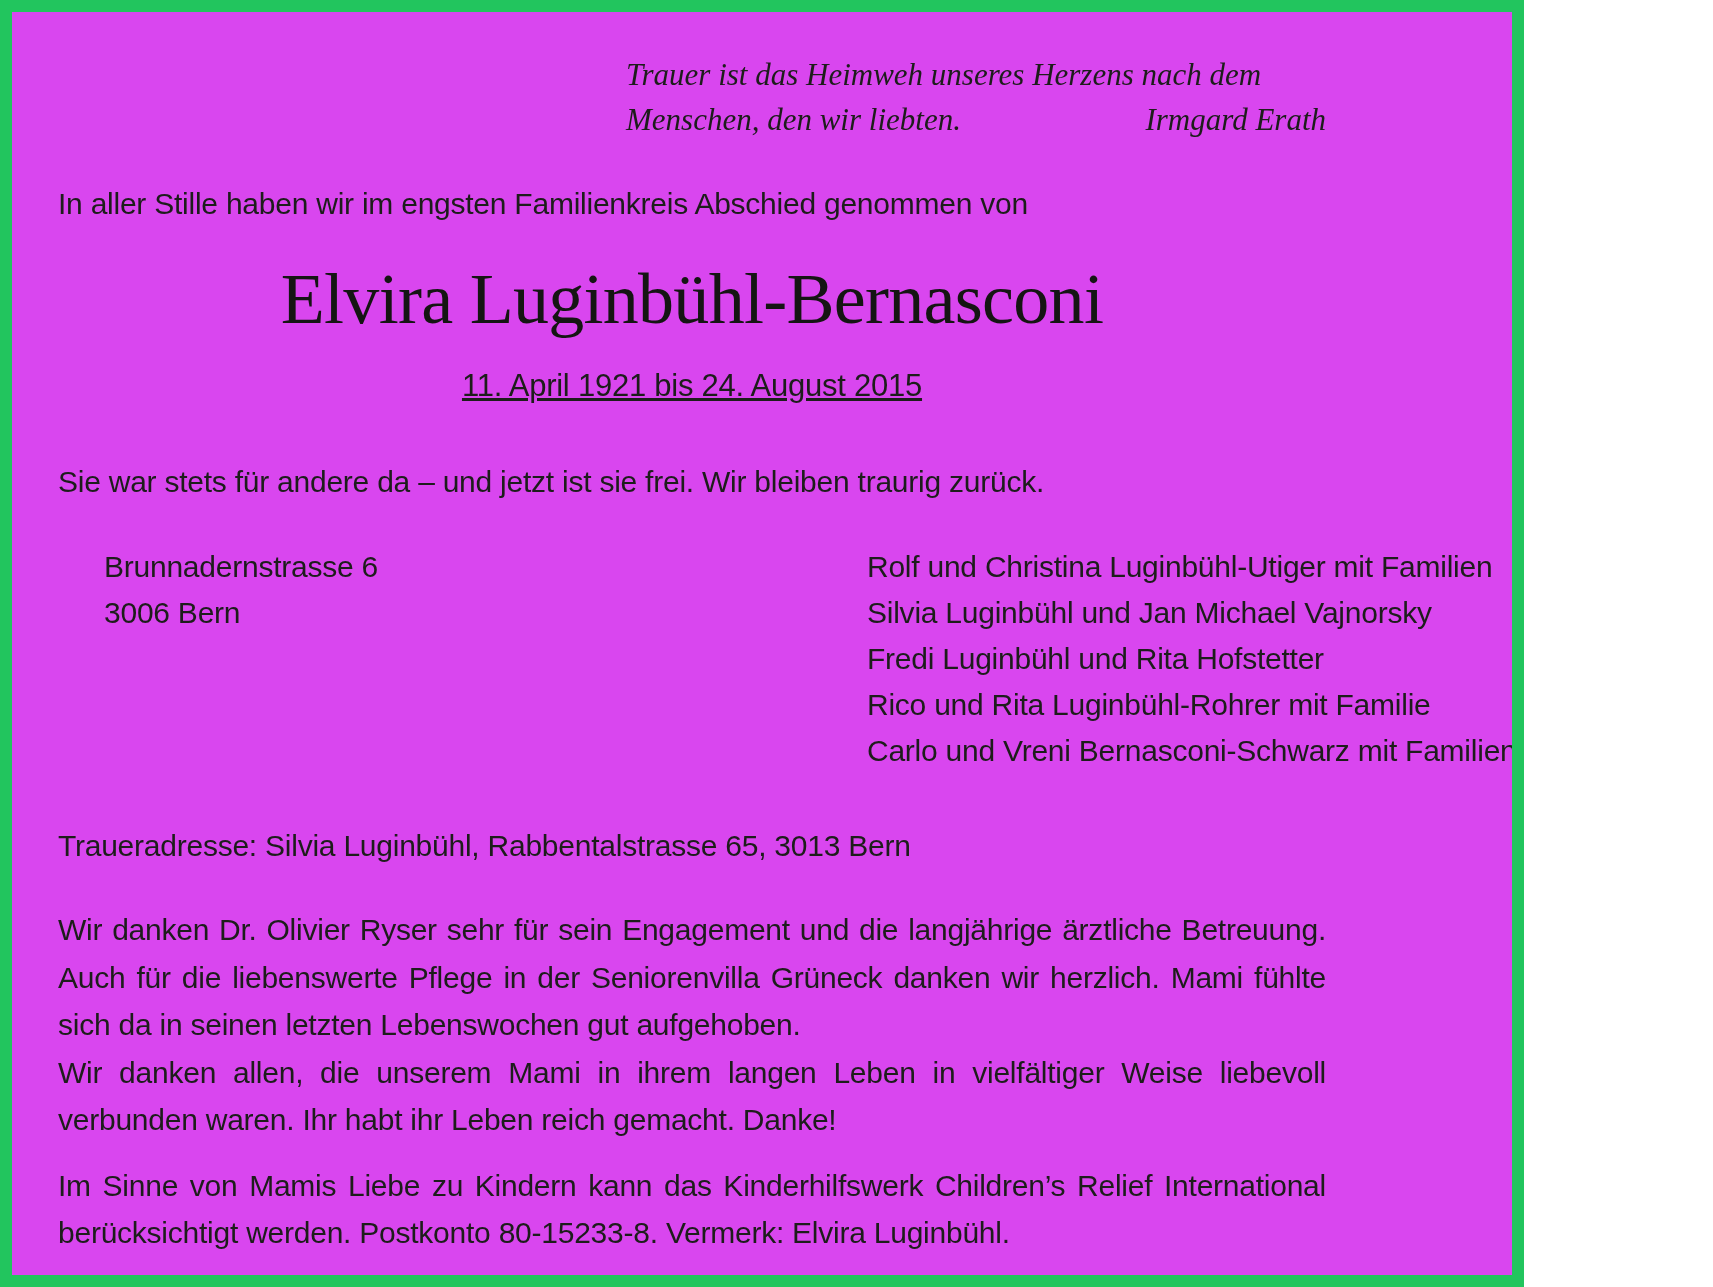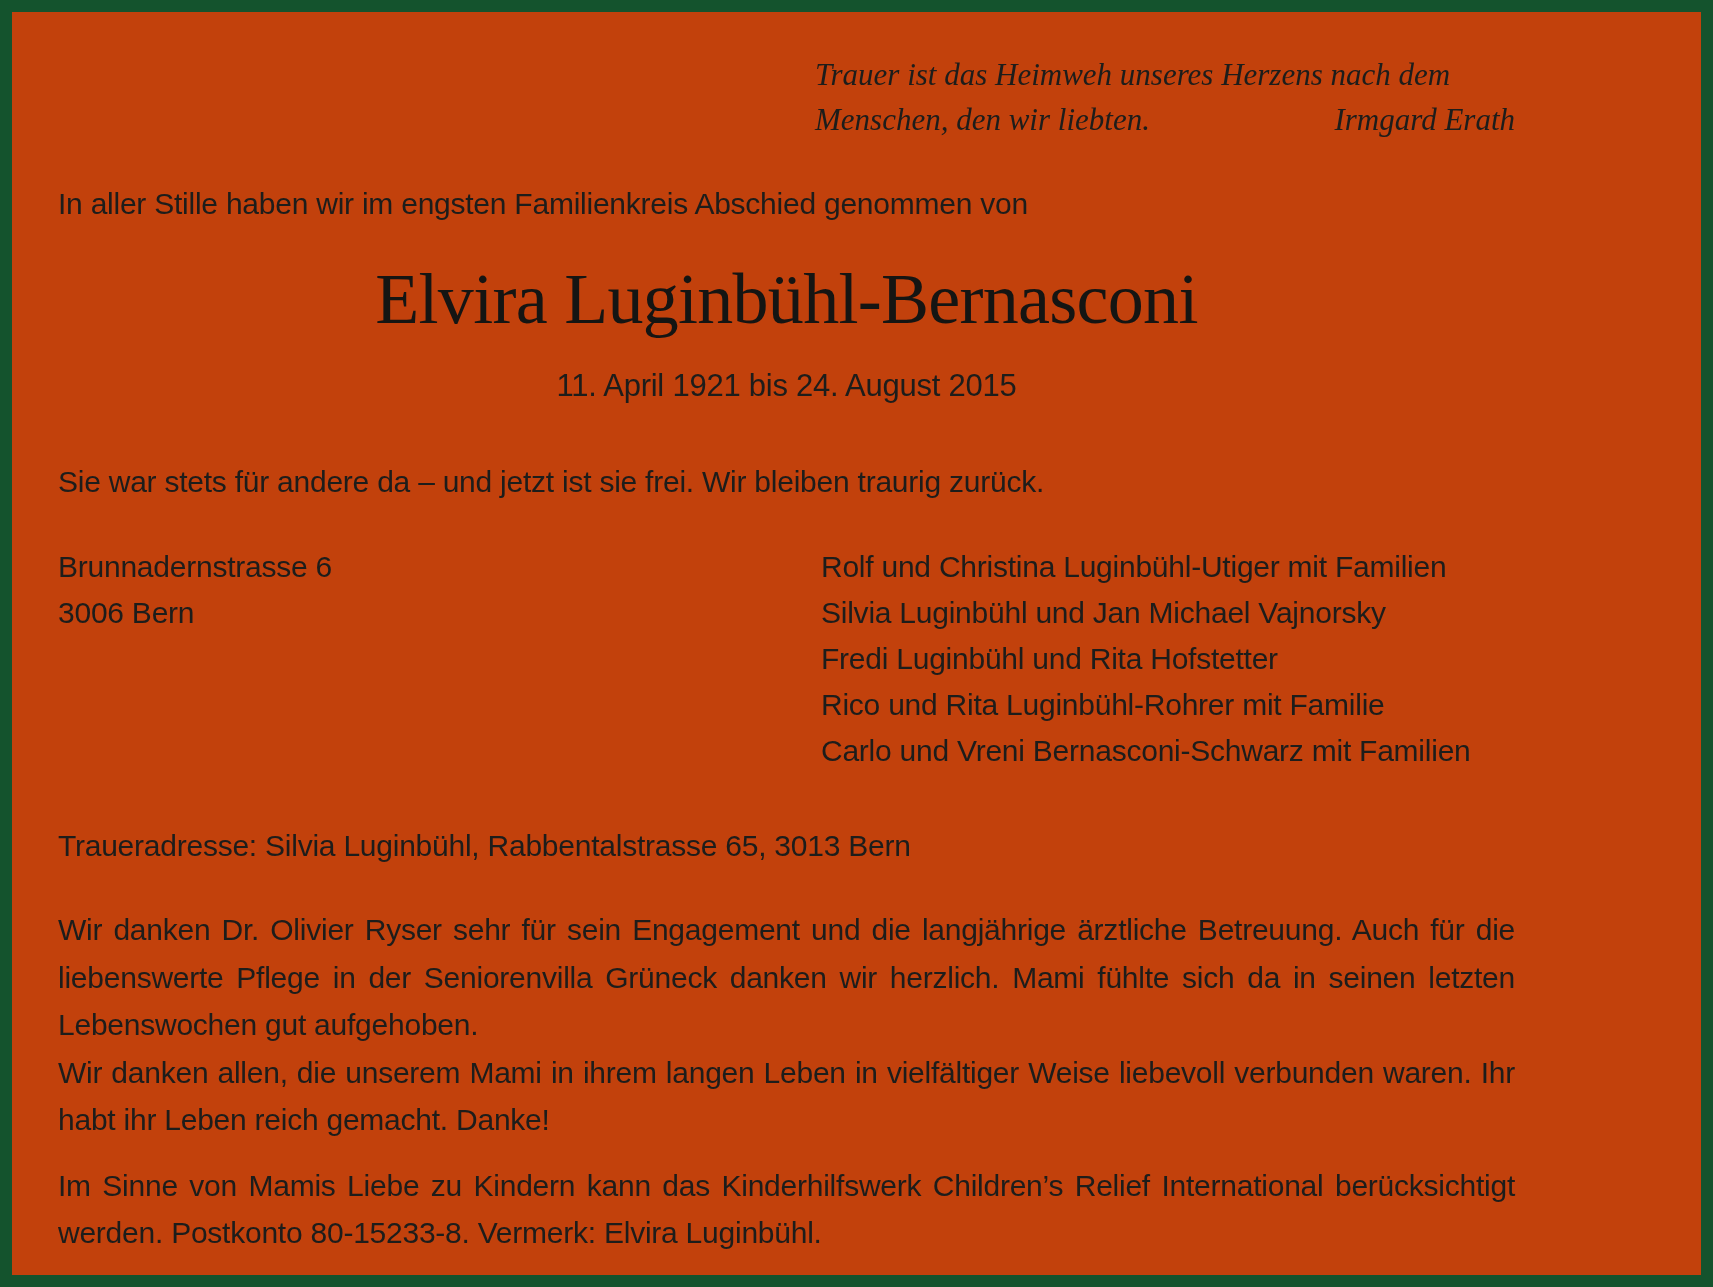--- a/index.html
+++ b/index.html
@@ -2,24 +2,24 @@
 <html lang="de"><head>
 <meta charset="utf-8">
 <style>
   html, body {
     margin: 0;
     padding: 0;
     background: #ffffff;
   }
   .sheet {
     box-sizing: border-box;
-    width: 1713px;
+    width: 1524px;
     height: 1287px;
-    border: 12px solid #14532d;
-    background: #c2410c;
+    border: 12px solid #22c55e;
+    background: #d946ef;
     overflow: hidden;
   }
   .content {
     box-sizing: border-box;
     width: 100%;
     height: 100%;
     padding: 40px 186px 30px 46px;
     color: #1d1d1b;
     font-family: "Liberation Sans", sans-serif;
     letter-spacing: -0.015em;
@@ -56,35 +56,36 @@
     line-height: 118px;
     letter-spacing: -0.01em;
     color: #151513;
   }
 
   .dates {
     margin: 8px 0 0 0;
     text-align: center;
     font-size: 31px;
     line-height: 40px;
+    text-decoration: underline;
   }
 
   .epitaph {
     margin: 56px 0 0 0;
     font-size: 30px;
     line-height: 40px;
   }
 
   .columns {
     display: flex;
     margin-top: 42px;
     font-size: 30px;
     line-height: 46px;
   }
-  .address-col { width: 763px; flex: 0 0 auto; }
+  .address-col { width: 763px; flex: 0 0 auto; margin-left: 46px; }
   .family-col  { flex: 1 1 auto; }
   .columns div { white-space: nowrap; }
 
   .mourning-address {
     margin: 52px 0 0 0;
     font-size: 30px;
     line-height: 40px;
   }
 
   .thanks, .donation {

